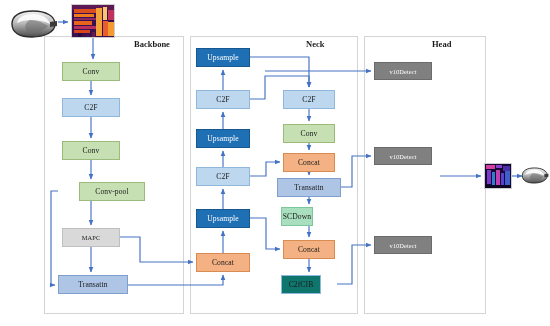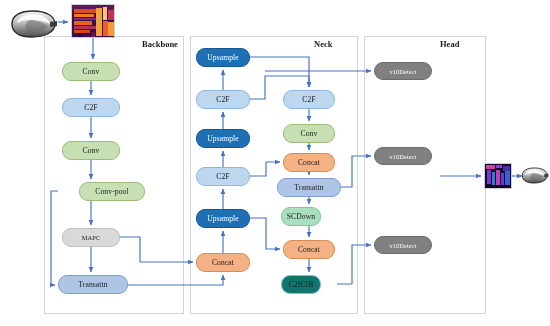--- a/index.html
+++ b/index.html
@@ -22,34 +22,32 @@
     background: #ffffff;
     box-sizing: border-box;
   }
   .panel-label {
     position: absolute;
     font-size: 8.5px;
     color: #1a1a1a;
     font-weight: bold;
     white-space: nowrap;
     font-family: "Liberation Serif", "DejaVu Serif", serif;
-    margin-left: 8px;
   }
   .node {
     position: absolute;
     box-sizing: border-box;
     display: flex;
     align-items: center;
     justify-content: center;
     font-size: 7.6px;
     color: #1a1a1a;
     white-space: nowrap;
     letter-spacing: 0.1px;
     font-family: "Liberation Serif", "DejaVu Serif", serif;
-    border-radius: 9px;
   }
   .node.small-text { font-size: 6.4px; }
   .node.white-text { color: #ffffff; }
   svg.wires {
     position: absolute;
     left: 0;
     top: 0;
     width: 550px;
     height: 326px;
     pointer-events: none;
@@ -231,21 +229,21 @@
       </div>
       <div class="node" style="left: 283px; top: 124px; width: 52px; height: 19px; background: rgb(198, 224, 180); border: 1px solid rgb(155, 187, 122); color: rgb(26, 26, 26);">
         <span>Conv</span>
       </div>
       <div class="node" style="left: 283px; top: 153px; width: 52px; height: 19px; background: rgb(244, 177, 131); border: 1px solid rgb(216, 140, 82); color: rgb(26, 26, 26);">
         <span>Concat</span>
       </div>
       <div class="node" style="left: 277px; top: 178px; width: 64px; height: 19px; background: rgb(174, 197, 230); border: 1px solid rgb(127, 159, 209); color: rgb(26, 26, 26);">
         <span>Transattn</span>
       </div>
-      <div class="node" style="left: 281px; top: 207px; width: 40px; height: 19px; background: rgb(169, 223, 191); border: 1px solid rgb(124, 199, 157); color: rgb(26, 26, 26);">
+      <div class="node" style="left: 281px; top: 207px; width: 32px; height: 19px; background: rgb(169, 223, 191); border: 1px solid rgb(124, 199, 157); color: rgb(26, 26, 26);">
         <span>SCDown</span>
       </div>
       <div class="node" style="left: 283px; top: 240px; width: 52px; height: 19px; background: rgb(244, 177, 131); border: 1px solid rgb(216, 140, 82); color: rgb(26, 26, 26);">
         <span>Concat</span>
       </div>
       <div class="node" style="left: 281px; top: 275px; width: 40px; height: 19px; background: #0f766e; border: 1px solid rgb(143, 184, 220); color: rgb(26, 26, 26);">
         <span>C2fCIB</span>
       </div>
       <div class="node small-text white-text" style="left: 374px; top: 62px; width: 58px; height: 18px; background: rgb(128, 128, 128); border: 1px solid rgb(107, 107, 107); color: rgb(255, 255, 255);">
         <span>v10Detect</span>

